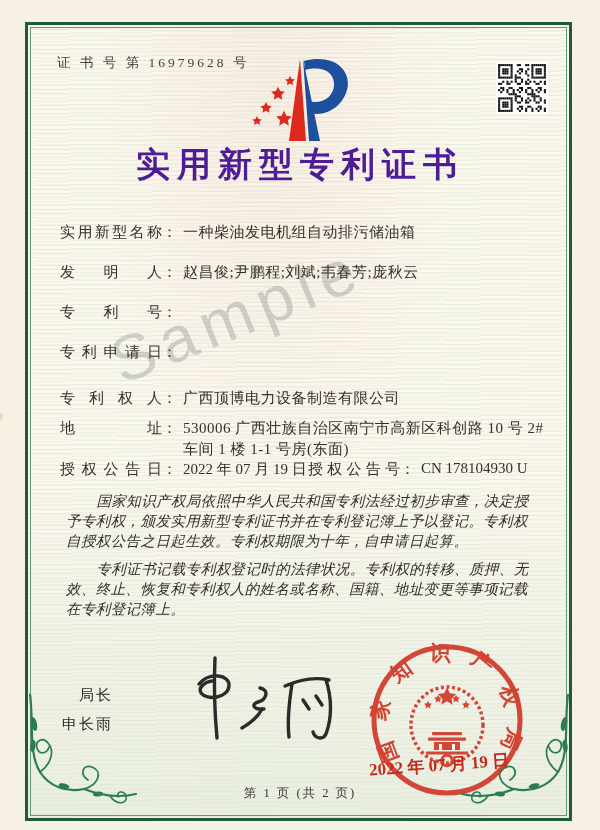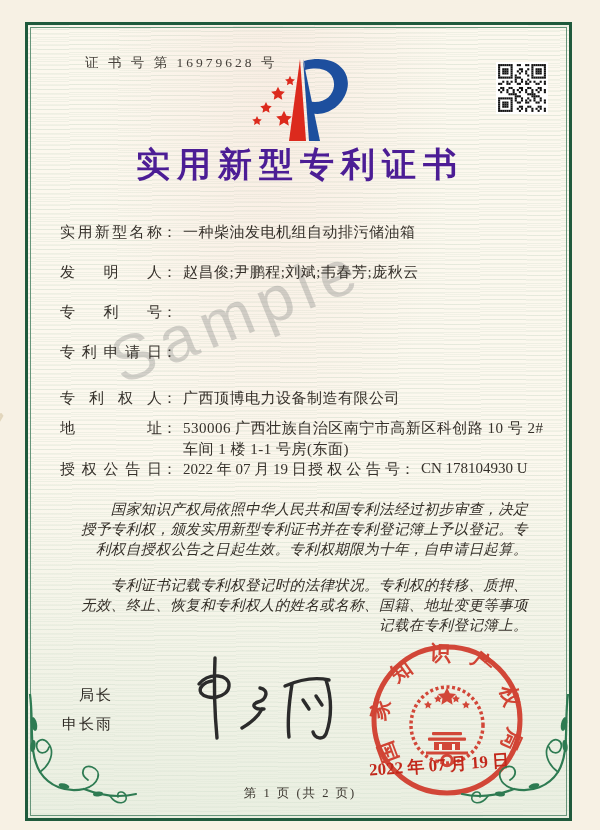--- a/index.html
+++ b/index.html
@@ -18,36 +18,36 @@
       repeating-linear-gradient(179.3deg, rgba(118,164,132,0.10) 0 1px, transparent 1px 4px),
       repeating-linear-gradient(180.7deg, rgba(118,164,132,0.08) 0 1px, transparent 1px 5px),
       #fcf8ee;
   }
   .paper-inner{
     position:absolute;left:2px;top:2px;right:2px;bottom:2px;
     border:1px solid #66957a;
   }
   .abs{position:absolute;}
   .cert-number{
-    left:57px;top:54px;font-size:13.5px;color:#45403a;letter-spacing:3px;white-space:nowrap;margin-left:28px;
+    left:57px;top:54px;font-size:13.5px;color:#45403a;letter-spacing:3px;white-space:nowrap;
   }
   .title{
     left:0;right:0;top:142px;text-align:center;
     font-size:34px;font-weight:bold;color:#4c1d95;letter-spacing:7px;white-space:nowrap;
   }
   .fields{left:60px;top:222px;width:488px;font-size:15px;color:#35302a;}
   .frow{position:absolute;left:0;display:flex;align-items:flex-start;line-height:1.4;white-space:normal;justify-content:space-between;}
   .flabel{display:inline-block;width:102px;text-align-last:justify;text-align:justify;flex:none;}
   .fcolon{flex:none;margin-right:6px;}
   .fvalue{display:inline-block;width:372px;letter-spacing:0.5px;}
   .grant-row{position:absolute;left:0;top:236px;width:488px;height:22px;}
   .gpair{position:absolute;top:2px;display:flex;white-space:nowrap;}
   .paras{left:58px;top:483px;width:486px;font-size:14.5px;line-height:1.38;
     color:#322d26;font-style:italic;letter-spacing:0.4px;}
-  .paras p{margin:16px;text-indent:2.1em;text-align:right;}
+  .paras p{margin:8px;text-indent:2.1em;}
   .director{left:62px;top:688px;font-size:15px;color:#2e2a24;line-height:1.0;}
   .director div{margin-bottom:14px;letter-spacing:2px;text-align:right;}
   .seal-date{
     left:369px;top:753px;width:160px;font-size:17px;font-weight:bold;color:#c2281b;
     transform:rotate(-4deg);letter-spacing:0px;white-space:nowrap;
   }
   .footer{left:0;right:0;top:785px;text-align:center;font-size:12.5px;color:#3b362f;letter-spacing:2px;}
   .wm{pointer-events:none;white-space:nowrap;font-family:"Liberation Sans","DejaVu Sans",sans-serif;}
   .wm-sample{left:100px;top:330px;font-size:64px;letter-spacing:8px;color:rgba(125,125,125,0.32);
     transform:rotate(-22deg);transform-origin:left top;}

